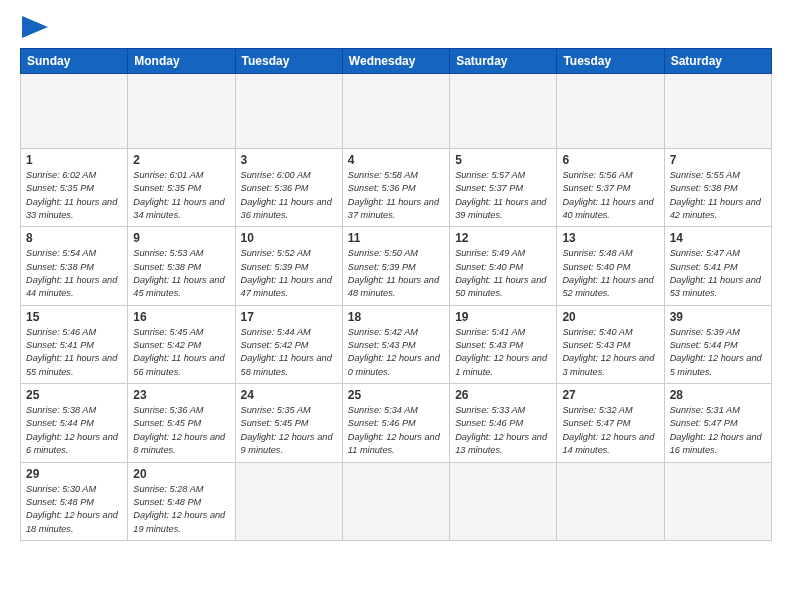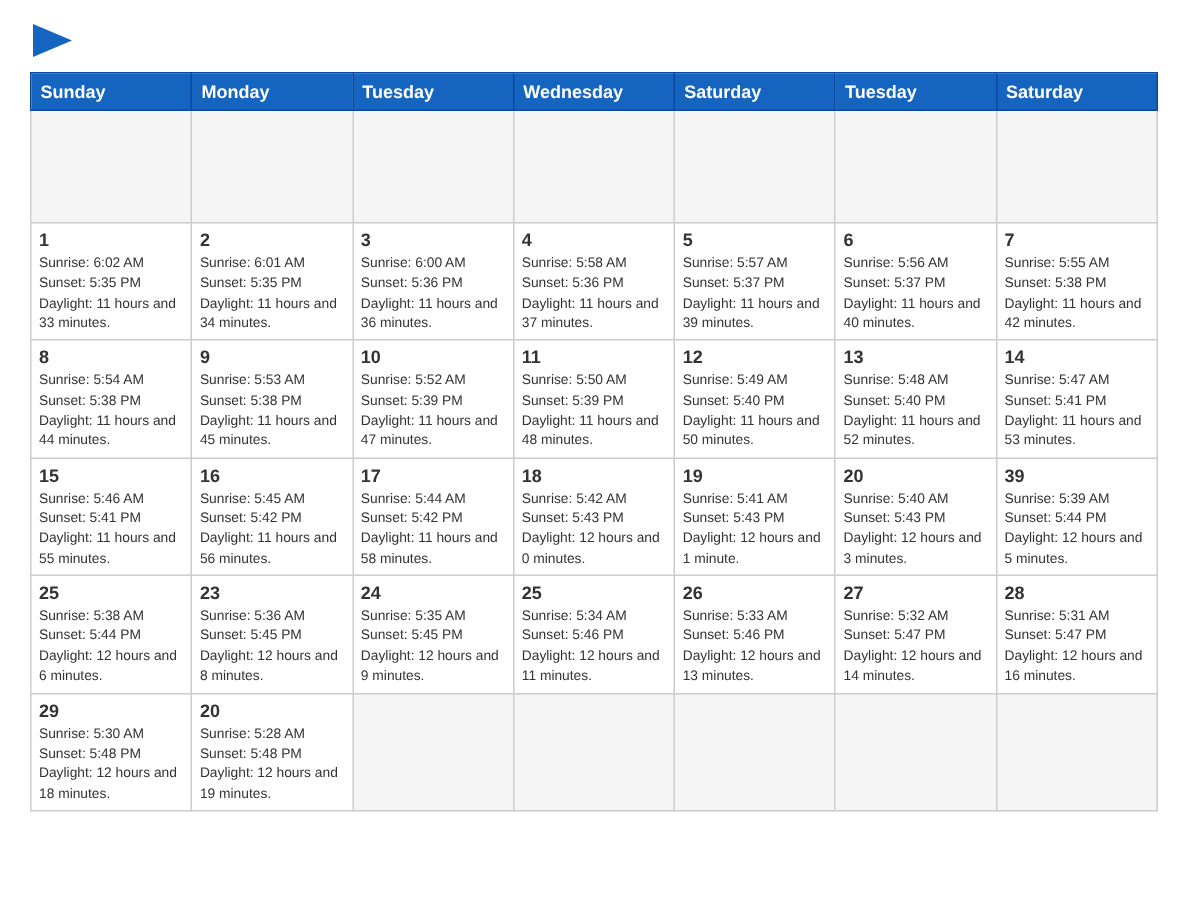--- a/index.html
+++ b/index.html
@@ -63,20 +63,21 @@
     }
     .day-number {
       font-size: 12px;
       font-weight: bold;
       margin-bottom: 2px;
       display: block;
     }
     .day-info {
       line-height: 1.45;
       font-size: 9.2px;
+      font-style: italic;
     }
     .logo-wrapper {
       display: flex;
       align-items: center;
     }
     .general-text {
       font-size: 17px;
       font-weight: bold;
       color: #333;
       line-height: 1;

